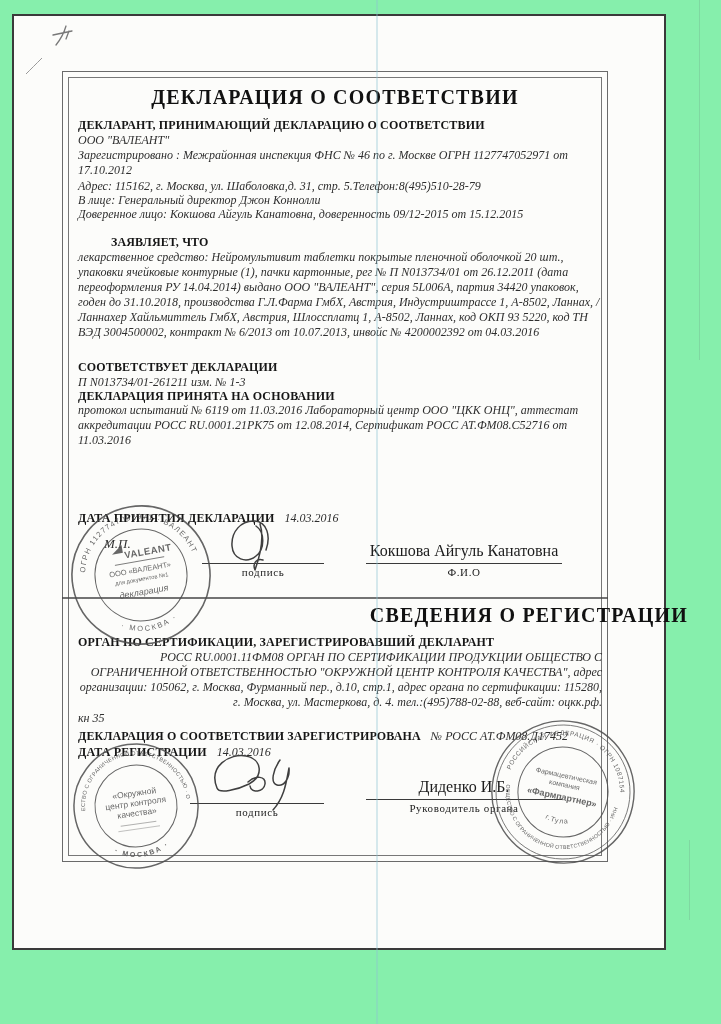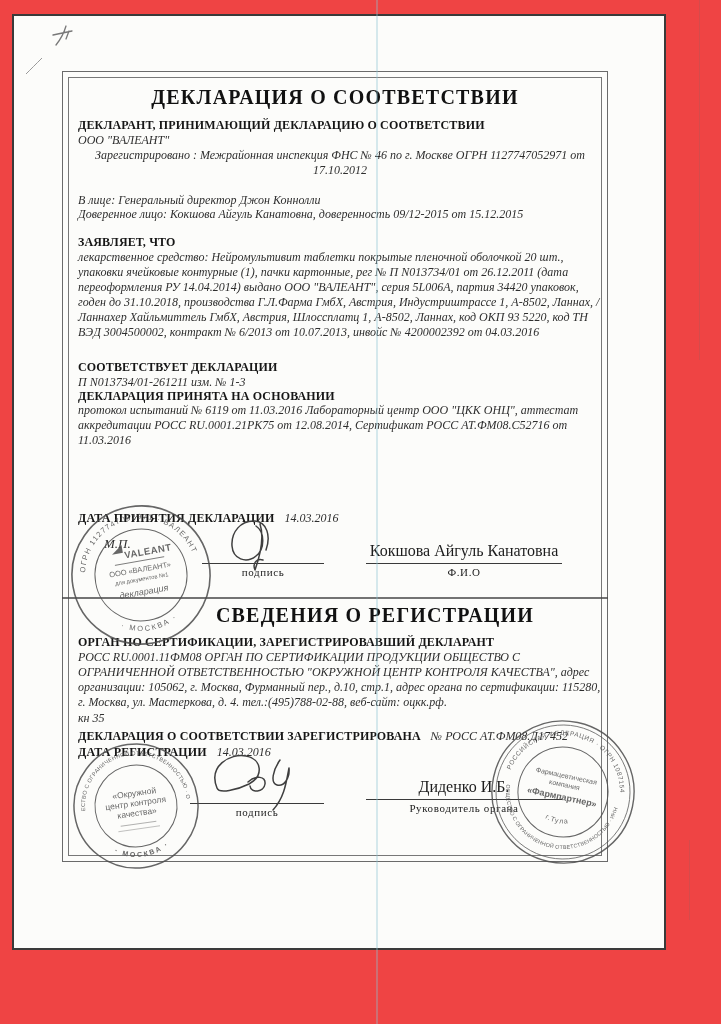--- a/index.html
+++ b/index.html
@@ -1,16 +1,16 @@
 <!DOCTYPE html>
 <html><head>
 <meta charset="utf-8">
 <style>
   html,body{margin:0;padding:0;background:#e3e5e1;}
-  #scan{position:relative;width:721px;height:1024px;background:#ef4444;overflow:hidden;
+  #scan{position:relative;width:721px;height:1024px;background:#86efac;overflow:hidden;
         font-family:"Liberation Serif", serif;color:#222;}
   .paper{position:absolute;left:12px;top:14px;width:654px;height:936px;
          background:#fcfcfa;border:2px solid #3a3a3a;box-sizing:border-box;}
   .scanline{position:absolute;left:376px;top:0;width:2px;height:1024px;
             background:rgba(140,195,210,0.35);z-index:6;}
   .crease{position:absolute;width:1px;background:rgba(100,110,110,0.18);}
   .doc-frame{position:absolute;left:62px;top:71px;width:546px;height:791px;
              border:1px solid #6a6a6a;box-sizing:border-box;z-index:1;}
   .doc-frame-inner{position:absolute;inset:5px;border:1px solid #777;}
   .tblock{position:absolute;left:78px;width:524px;z-index:2;}
@@ -47,24 +47,25 @@
     <path d="M 20,38 C 14,44 9,49 4,54" stroke="#9a9a9a" stroke-width="1" fill="none"></path>
   </svg>
 
   <div class="doc-frame">
     <div class="doc-frame-inner"></div>
   </div>
 
   <div class="tblock h1" style="left:62px;width:546px;top:86px;">ДЕКЛАРАЦИЯ О СООТВЕТСТВИИ</div>
   <div class="tblock bh" style="top:118px;">ДЕКЛАРАНТ, ПРИНИМАЮЩИЙ ДЕКЛАРАЦИЮ О СООТВЕТСТВИИ</div>
   <div class="tblock iv" style="top:133px;">ООО "ВАЛЕАНТ"</div>
-  <div class="tblock iv" style="top:148px;text-align:center;">Зарегистрировано : Межрайонная инспекция ФНС № 46 по г. Москве ОГРН 1127747052971 от 17.10.2012</div>
+  <div class="tblock iv" style="top:148px;">Зарегистрировано : Межрайонная инспекция ФНС № 46 по г. Москве ОГРН 1127747052971 от 17.10.2012</div>
+  <div class="tblock iv" style="top:179px;">Адрес: 115162, г. Москва, ул. Шаболовка,д. 31, стр. 5.Телефон:8(495)510-28-79</div>
   <div class="tblock iv" style="top:193px;">В лице: Генеральный директор Джон Коннолли</div>
   <div class="tblock iv" style="top:207px;">Доверенное лицо: Кокшова Айгуль Канатовна, доверенность 09/12-2015 от 15.12.2015</div>
-  <div class="tblock bh" style="top:235px;">ЗАЯВЛЯЕТ, ЧТО</div>
+  <div class="tblock bh" style="top:235px;margin-left:33px;">ЗАЯВЛЯЕТ, ЧТО</div>
   <div class="tblock iv" style="top:250px;">лекарственное средство: Нейромультивит таблетки покрытые пленочной оболочкой 20 шт., упаковки ячейковые контурные (1), пачки картонные, рег № П N013734/01 от 26.12.2011 (дата переоформления РУ 14.04.2014) выдано ООО "ВАЛЕАНТ", серия 5L006A, партия 34420 упаковок, годен до 31.10.2018, производства Г.Л.Фарма ГмбХ, Австрия, Индустриштрассе 1, А-8502, Ланнах, / Ланнахер Хайльмиттель ГмбХ, Австрия, Шлоссплатц 1, А-8502, Ланнах, код ОКП 93 5220, код ТН ВЭД 3004500002, контракт № 6/2013 от 10.07.2013, инвойс № 4200002392 от 04.03.2016</div>
   <div class="tblock bh" style="top:360px;">СООТВЕТСТВУЕТ ДЕКЛАРАЦИИ</div>
   <div class="tblock iv" style="top:375px;">П N013734/01-261211 изм. № 1-3</div>
   <div class="tblock bh" style="top:389px;">ДЕКЛАРАЦИЯ ПРИНЯТА НА ОСНОВАНИИ</div>
   <div class="tblock iv" style="top:403px;">протокол испытаний № 6119 от 11.03.2016 Лабораторный центр ООО "ЦКК ОНЦ", аттестат аккредитации РОСС RU.0001.21РК75 от 12.08.2014, Сертификат РОСС АТ.ФМ08.С52716 от 11.03.2016</div>
   <div class="tblock row" style="top:508px;">
     <span class="bh">ДАТА ПРИНЯТИЯ ДЕКЛАРАЦИИ</span>
     <span class="iv">14.03.2016</span>
   </div>
 
@@ -78,23 +79,23 @@
     <div class="sig-cap">подпись</div>
   </div>
   <div class="sig-col" style="left:366px;top:542px;width:196px;">
     <div class="sig-name">Кокшова Айгуль Канатовна</div>
     <div class="sig-line"></div>
     <div class="sig-cap">Ф.И.О</div>
   </div>
 
   <div class="divider"></div>
 
-  <div class="tblock h1" style="left:62px;width:626px;top:604px;">СВЕДЕНИЯ О РЕГИСТРАЦИИ</div>
+  <div class="tblock h1" style="left:62px;width:626px;top:604px;text-align:right;">СВЕДЕНИЯ О РЕГИСТРАЦИИ</div>
   <div class="tblock bh" style="top:635px;">ОРГАН ПО СЕРТИФИКАЦИИ, ЗАРЕГИСТРИРОВАВШИЙ ДЕКЛАРАНТ</div>
-  <div class="tblock iv" style="top:650px;">РОСС RU.0001.11ФМ08 ОРГАН ПО СЕРТИФИКАЦИИ ПРОДУКЦИИ ОБЩЕСТВО С ОГРАНИЧЕННОЙ ОТВЕТСТВЕННОСТЬЮ "ОКРУЖНОЙ ЦЕНТР КОНТРОЛЯ КАЧЕСТВА", адрес организации: 105062, г. Москва, Фурманный пер., д.10, стр.1, адрес органа по сертификации: 115280, г. Москва, ул. Мастеркова, д. 4. тел.:(495)788-02-88, веб-сайт: оцкк.рф.</div>
+  <div class="tblock iv" style="top:650px;text-align:right;">РОСС RU.0001.11ФМ08 ОРГАН ПО СЕРТИФИКАЦИИ ПРОДУКЦИИ ОБЩЕСТВО С ОГРАНИЧЕННОЙ ОТВЕТСТВЕННОСТЬЮ "ОКРУЖНОЙ ЦЕНТР КОНТРОЛЯ КАЧЕСТВА", адрес организации: 105062, г. Москва, Фурманный пер., д.10, стр.1, адрес органа по сертификации: 115280, г. Москва, ул. Мастеркова, д. 4. тел.:(495)788-02-88, веб-сайт: оцкк.рф.</div>
   <div class="tblock iv" style="top:711px;">кн 35</div>
   <div class="tblock row" style="top:726px;">
     <span class="bh">ДЕКЛАРАЦИЯ О СООТВЕТСТВИИ ЗАРЕГИСТРИРОВАНА</span>
     <span class="iv">№ РОСС АТ.ФМ08.Д17452</span>
   </div>
   <div class="tblock row" style="top:742px;">
     <span class="bh">ДАТА РЕГИСТРАЦИИ</span>
     <span class="iv">14.03.2016</span>
   </div>
 

